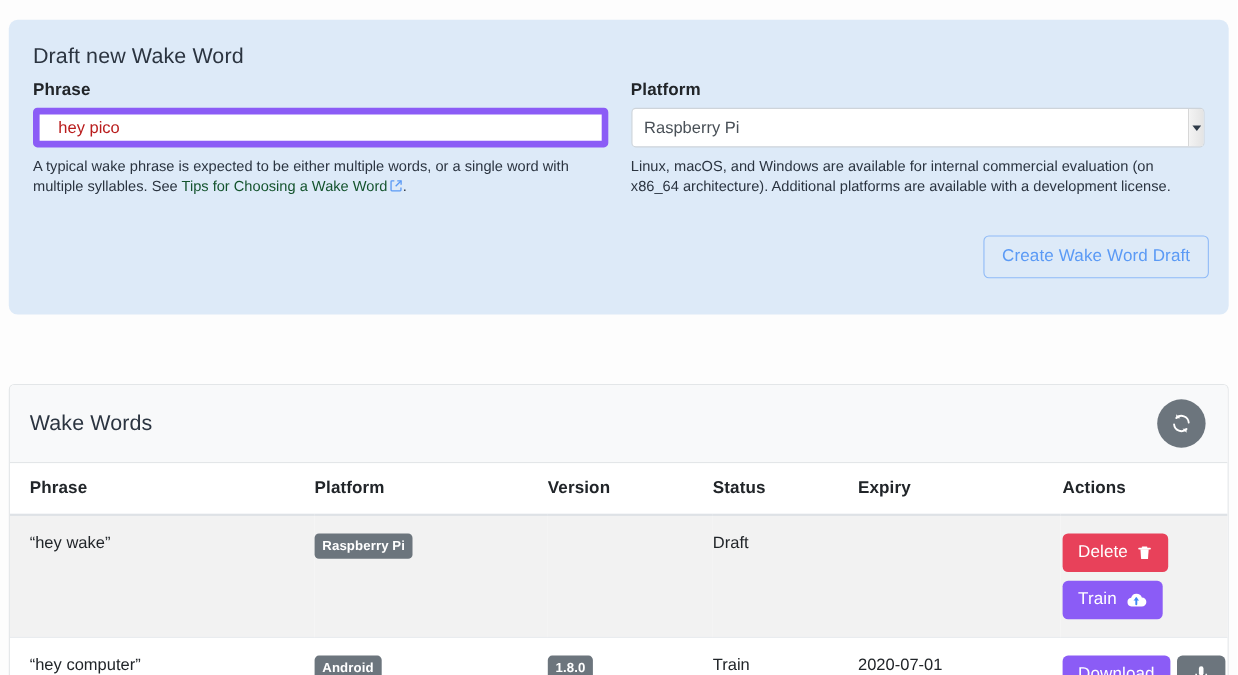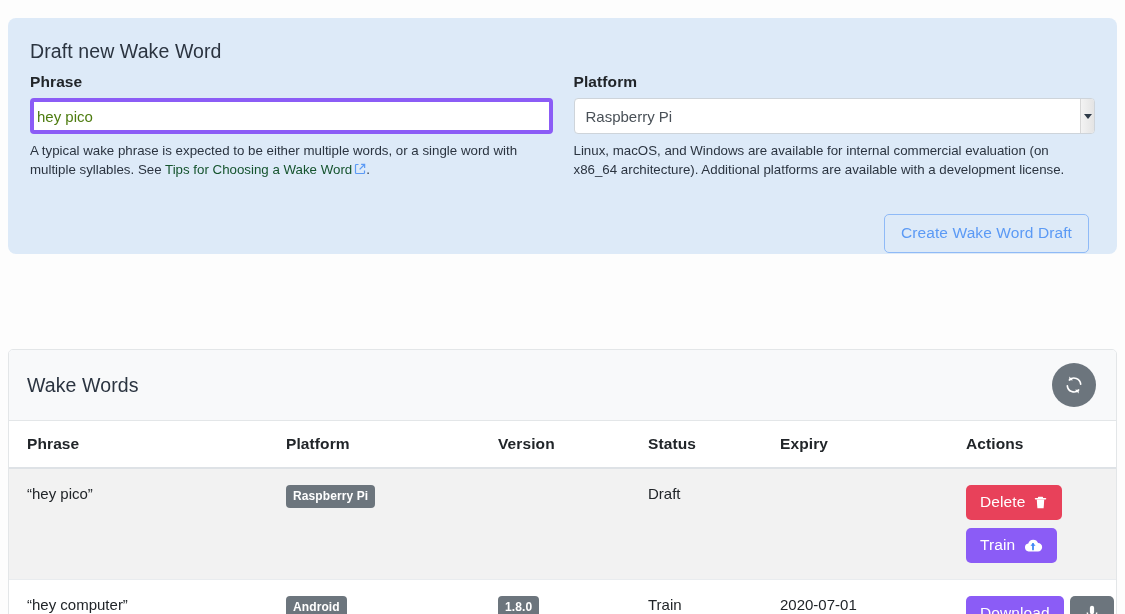--- a/index.html
+++ b/index.html
@@ -14,21 +14,21 @@
     position: relative;
     width: 1125px; height: 614px;
     background: #fdfdfd;
     overflow: hidden;
   }
 
   
   .draft-card {
     position: absolute;
     left: 8px; top: 18px;
-    width: 1109px; height: 236px;
+    width: 1109px; height: 268px;
     background: #ddeaf8;
     border-radius: 8px;
     padding: 18px 12px 0 12px;
   }
   .draft-title {
     font-size: 19.5px;
     color: #2b3440;
     font-weight: 400;
     margin: 4px 0 0 10px;
     letter-spacing: .1px;
@@ -44,26 +44,26 @@
     font-size: 15.5px;
     color: #212529;
     font-weight: 700;
     margin-bottom: 7px;
     letter-spacing: .1px;
   }
   .text-input {
     display: block;
     width: 100%;
     height: 36px;
-    padding: 6px 3px;
+    padding: 6px 17px;
     font-size: 15px;
     font-family: "Liberation Sans", sans-serif;
-    color: #4d7c0f;
+    color: #b91c1c;
     background: #ffffff;
-    border: 4px solid #8b5cf6;
+    border: 6px solid #8b5cf6;
     border-radius: 4px;
     outline: none;
   }
   .select-wrap {
     position: relative;
     width: 100%;
     height: 36px;
     background: #ffffff;
     border: 1px solid #ced4da;
     border-radius: 4px;
@@ -99,21 +99,21 @@
     color: #14532d;
     text-decoration: none;
   }
   .ext-icon {
     display: inline-block;
     vertical-align: -1px;
     margin-left: 2px;
   }
   .create-row {
     position: absolute;
-    right: 28px; top: 196px;
+    right: 18px; top: 196px;
   }
   .btn-outline {
     display: inline-block;
     padding: 9px 16px 10px 16px;
     font-size: 15.5px;
     color: #5b9af5;
     background: transparent;
     border: 1px solid #8fbaf7;
     border-radius: 5px;
     cursor: pointer;
@@ -276,21 +276,21 @@
           <th class="c-platform">Platform</th>
           <th class="c-version">Version</th>
           <th class="c-status">Status</th>
           <th class="c-expiry">Expiry</th>
           <th class="c-actions">Actions</th>
         </tr>
       </thead>
       <tbody>
 
         <tr class="row-striped">
-          <td class="c-phrase">“hey pico”</td>
+          <td class="c-phrase">“hey wake”</td>
           <td class="c-platform">
             <span class="badge">Raspberry Pi</span>
           </td>
           <td class="c-version"></td>
           <td class="c-status">Draft</td>
           <td class="c-expiry"></td>
           <td class="c-actions">
             <div class="actions-stack">
               <button class="btn btn-danger">
                 <span>Delete</span>

